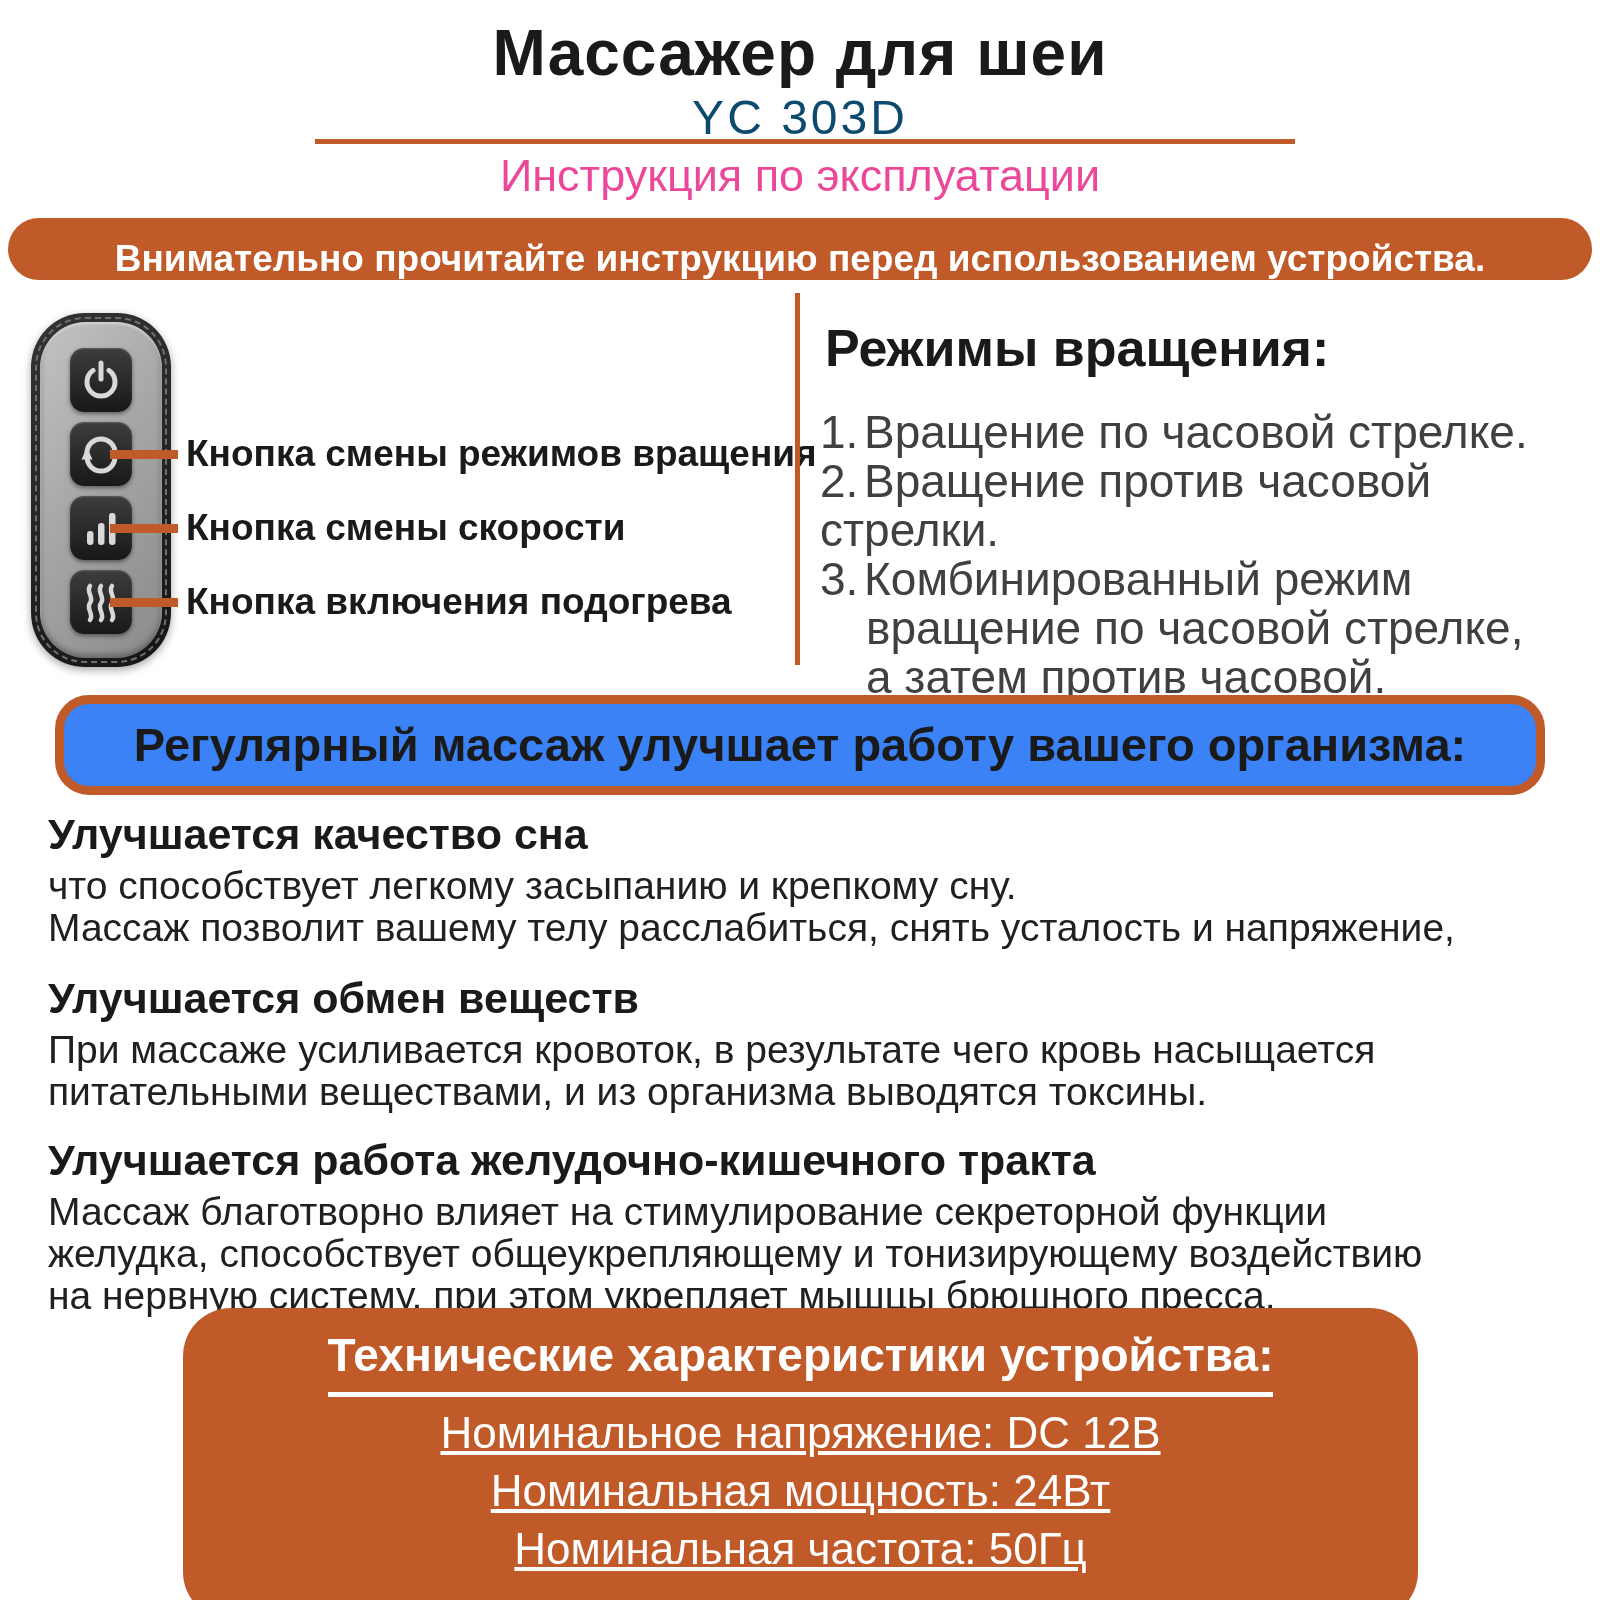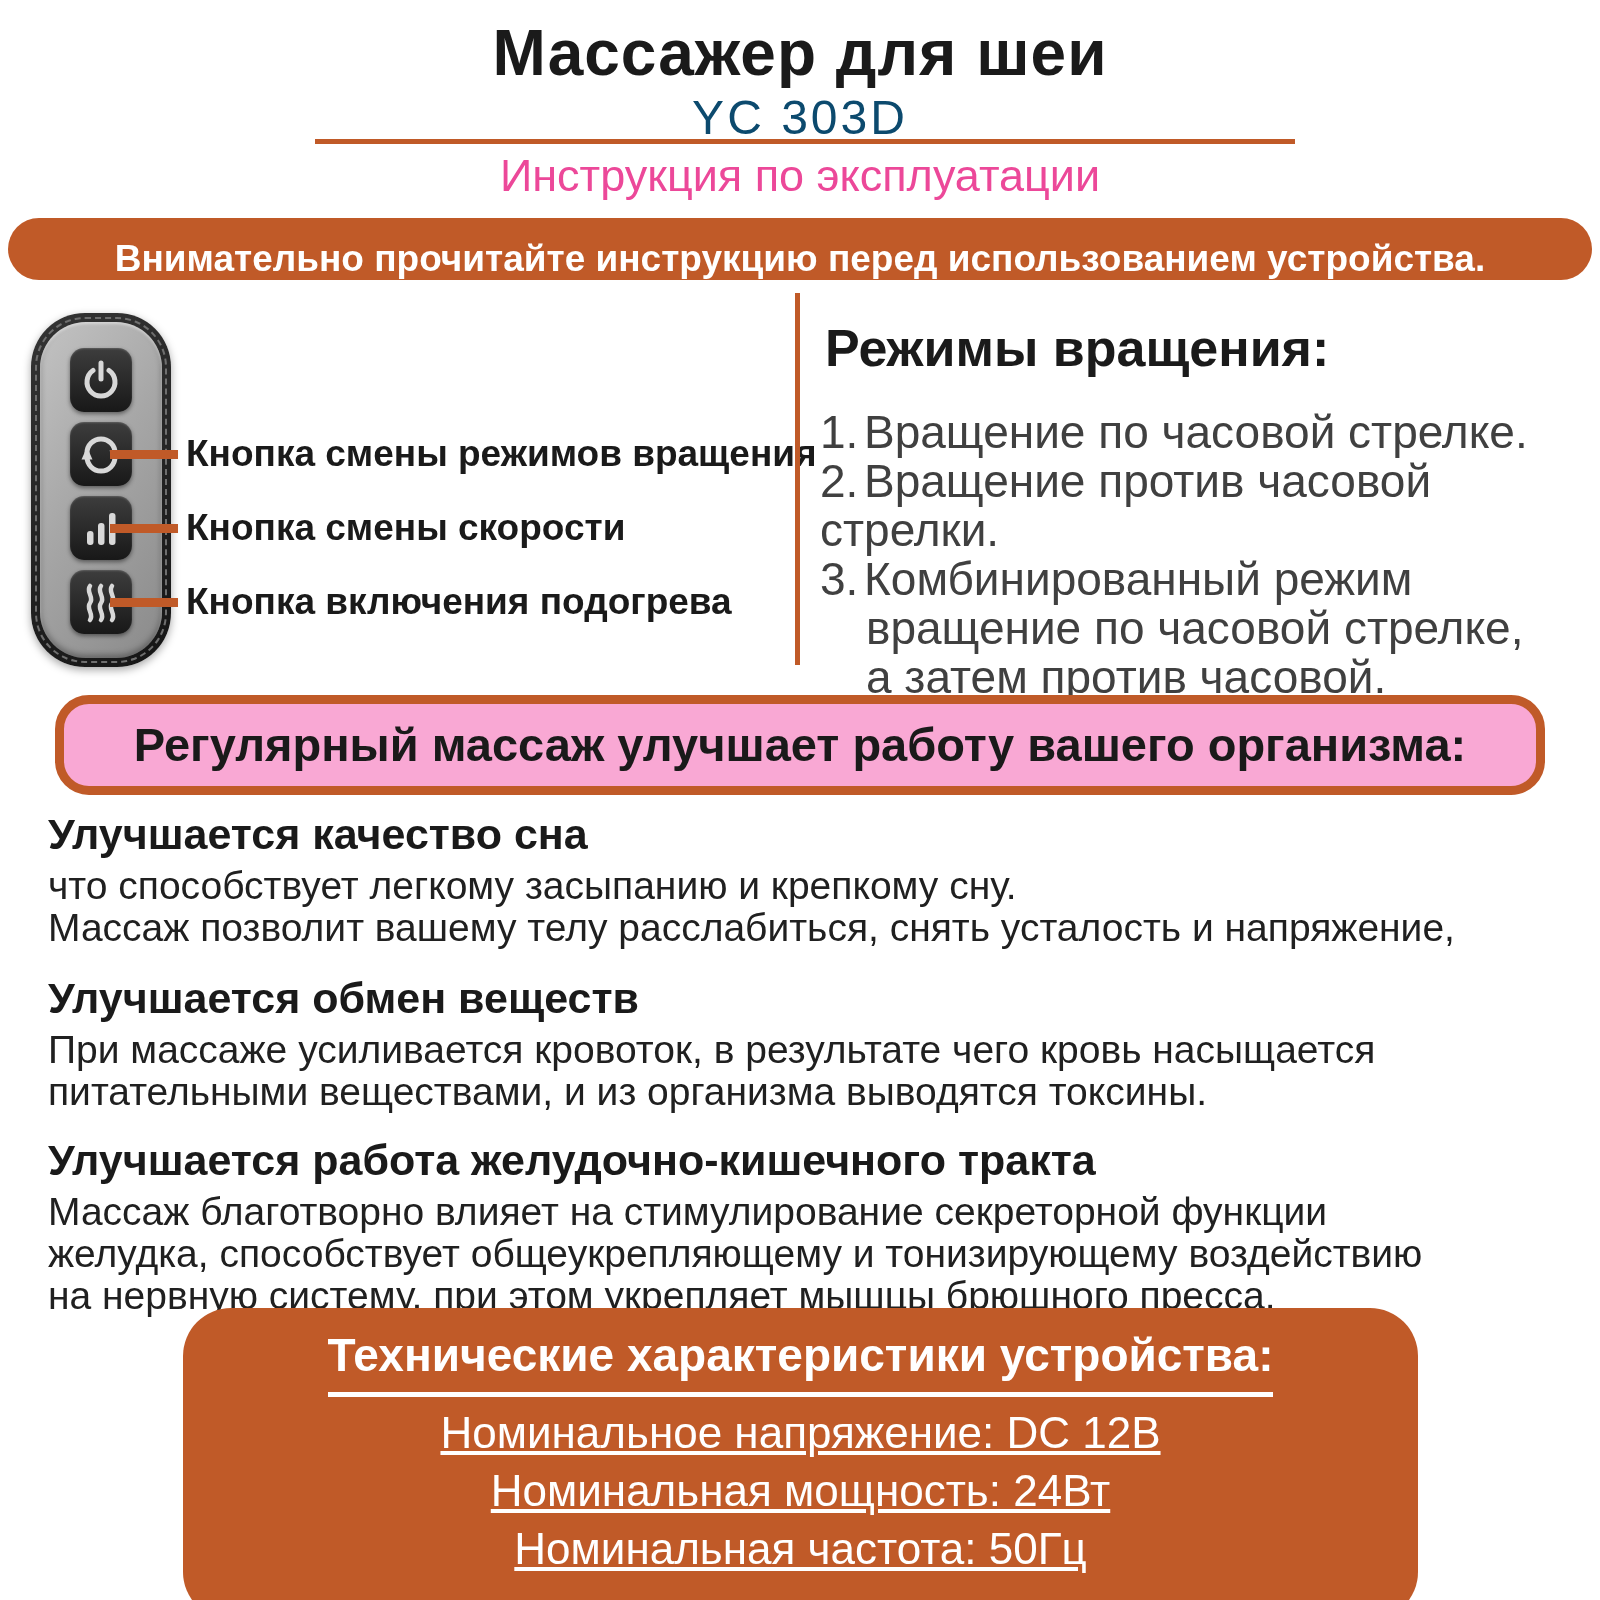--- a/index.html
+++ b/index.html
@@ -41,21 +41,21 @@
 
   
   .v-divider { position:absolute; left:795px; top:293px; width:5px; height:372px; background:var(--accent); }
   .modes-title { position:absolute; left:825px; top:318px; font-size:52px; font-weight:700; }
   .modes-list { position:absolute; left:820px; top:408px; font-size:46px; line-height:49px; color:#404040; }
   .mode-num { display:inline-block; min-width:44px; }
   .mode-cont { padding-left:46px; }
 
   
   .benefit-box { position:absolute; left:55px; top:695px; width:1490px; height:100px;
-                 border:9px solid var(--accent); border-radius:34px; background:#f9a8d4;
+                 border:9px solid var(--accent); border-radius:34px; background:#3b82f6;
                  text-align:center; line-height:82px; font-size:47px; font-weight:700; }
 
   
   .benefit { position:absolute; left:48px; width:1520px; }
   .benefit-heading { font-size:43px; font-weight:700; margin-bottom:6px; }
   .benefit-line { font-size:39px; line-height:42px; color:#202020; }
   .sec1 { top:810px; } .sec2 { top:974px; } .sec3 { top:1136px; }
 
   
   .specs-box { position:absolute; left:183px; top:1308px; width:1235px; height:312px;

